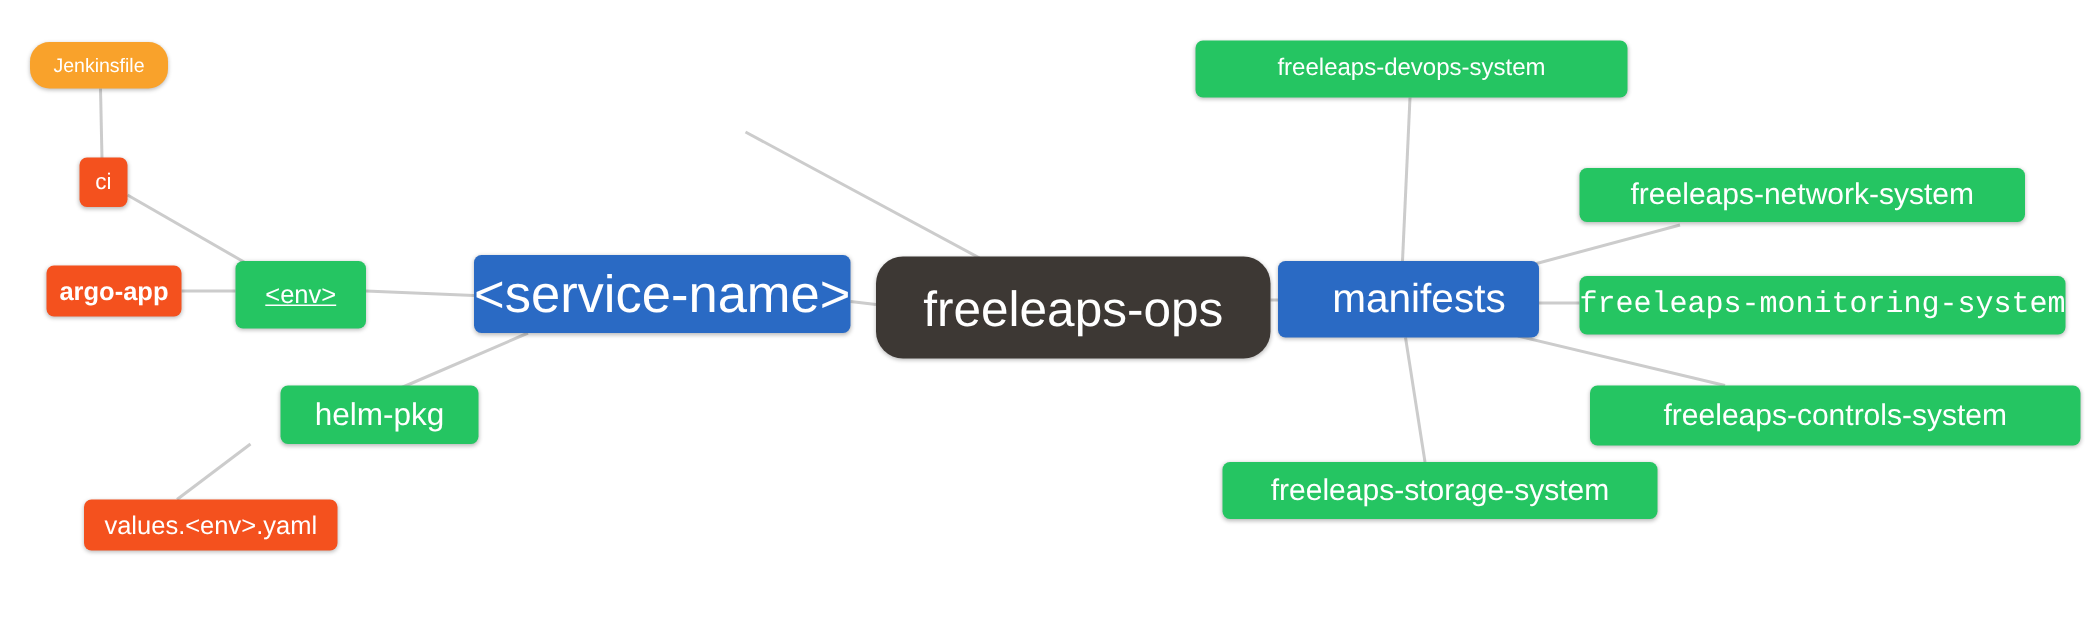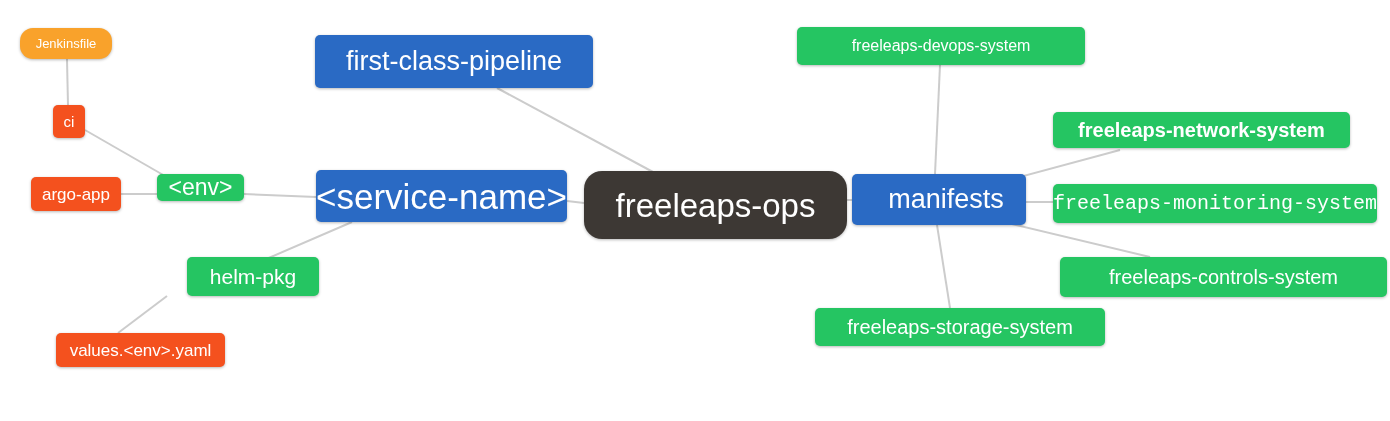--- a/index.html
+++ b/index.html
@@ -15,28 +15,28 @@
   .c-root{background:var(--root-bg,#3d3834);border-radius:18px;}
   .c-primary{background:var(--primary-bg,#2a6ac4);}
   .c-secondary{background:var(--secondary-bg,#25c562);}
   .c-alert{background:var(--alert-bg,#f4511e);}
   .c-warn{background:var(--warn-bg,#f9a22b);}
 
   #n-freeleaps-ops{left:584px;top:171px;width:263px;height:68px;font-size:33px;}
   #n-first-class-pipeline{left:315px;top:35px;width:278px;height:53px;font-size:27px;}
   #n-service-name{left:316px;top:170px;width:251px;height:52px;font-size:35px;}
   #n-manifests{left:852px;top:174px;width:160px;height:51px;font-size:27px;padding-left:14px;}
-  #n-env{left:157px;top:174px;width:87px;height:27px;font-size:23px;}
+  #n-env{left:157px;top:174px;width:87px;height:45px;font-size:17px;text-decoration:underline;}
   #n-helm-pkg{left:147px;top:257px;width:132px;height:39px;font-size:21px;margin-left:40px;}
   #n-ci{left:53px;top:105px;width:32px;height:33px;font-size:15px;}
-  #n-argo-app{left:31px;top:177px;width:90px;height:34px;font-size:17px;}
+  #n-argo-app{left:31px;top:177px;width:90px;height:34px;font-size:17px;font-weight:bold;}
   #n-jenkinsfile{left:20px;top:28px;width:92px;height:31px;font-size:13px;border-radius:13px;}
   #n-values{left:8px;top:333px;width:169px;height:34px;font-size:17px;margin-left:48px;}
   #n-devops{left:797px;top:27px;width:288px;height:38px;font-size:16px;}
-  #n-network{left:1053px;top:112px;width:297px;height:36px;font-size:20px;font-weight:bold;}
+  #n-network{left:1053px;top:112px;width:297px;height:36px;font-size:20px;}
   #n-monitoring{left:1053px;top:184px;width:324px;height:39px;font-size:20px;font-family:Liberation Mono, monospace;}
   #n-controls{left:1060px;top:257px;width:327px;height:40px;font-size:20px;}
   #n-storage{left:815px;top:308px;width:290px;height:38px;font-size:20px;}
 </style>
 </head>
 <body>
 
 <div class="canvas">
 
   <svg class="edges" width="1390" height="421" aria-hidden="true">
@@ -73,23 +73,20 @@
   </div>
 
   <div class="node c-secondary" id="n-helm-pkg">
     <span>helm-pkg</span>
   </div>
 
   <div class="node c-alert" id="n-values">
     <span>values.&lt;env&gt;.yaml</span>
   </div>
 
-  <div class="node c-primary" id="n-first-class-pipeline">
-    <span>first-class-pipeline</span>
-  </div>
 
   <div class="node c-primary" id="n-service-name">
     <span>&lt;service-name&gt;</span>
   </div>
 
   <div class="node c-root" id="n-freeleaps-ops">
     <span>freeleaps-ops</span>
   </div>
 
   <div class="node c-primary" id="n-manifests">

